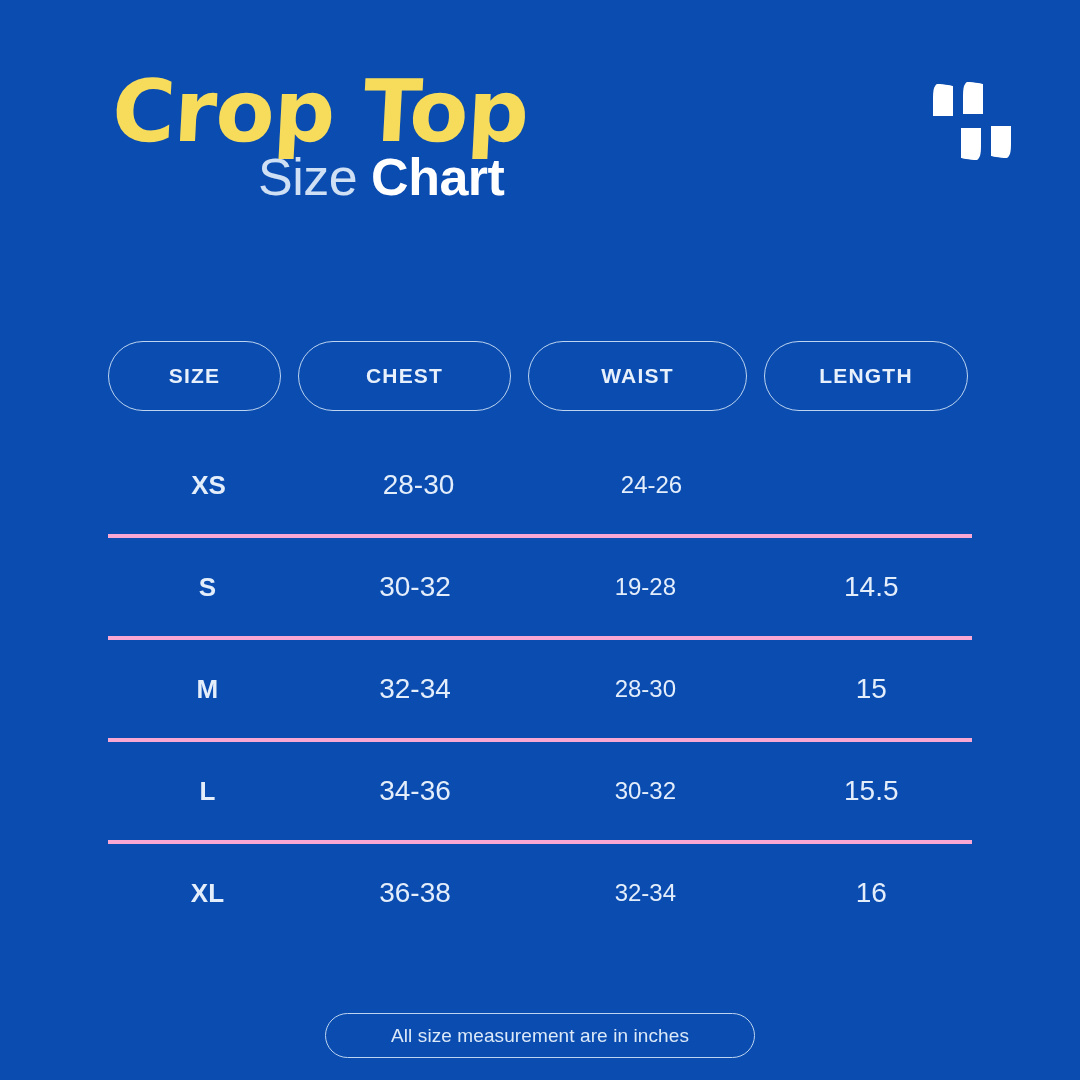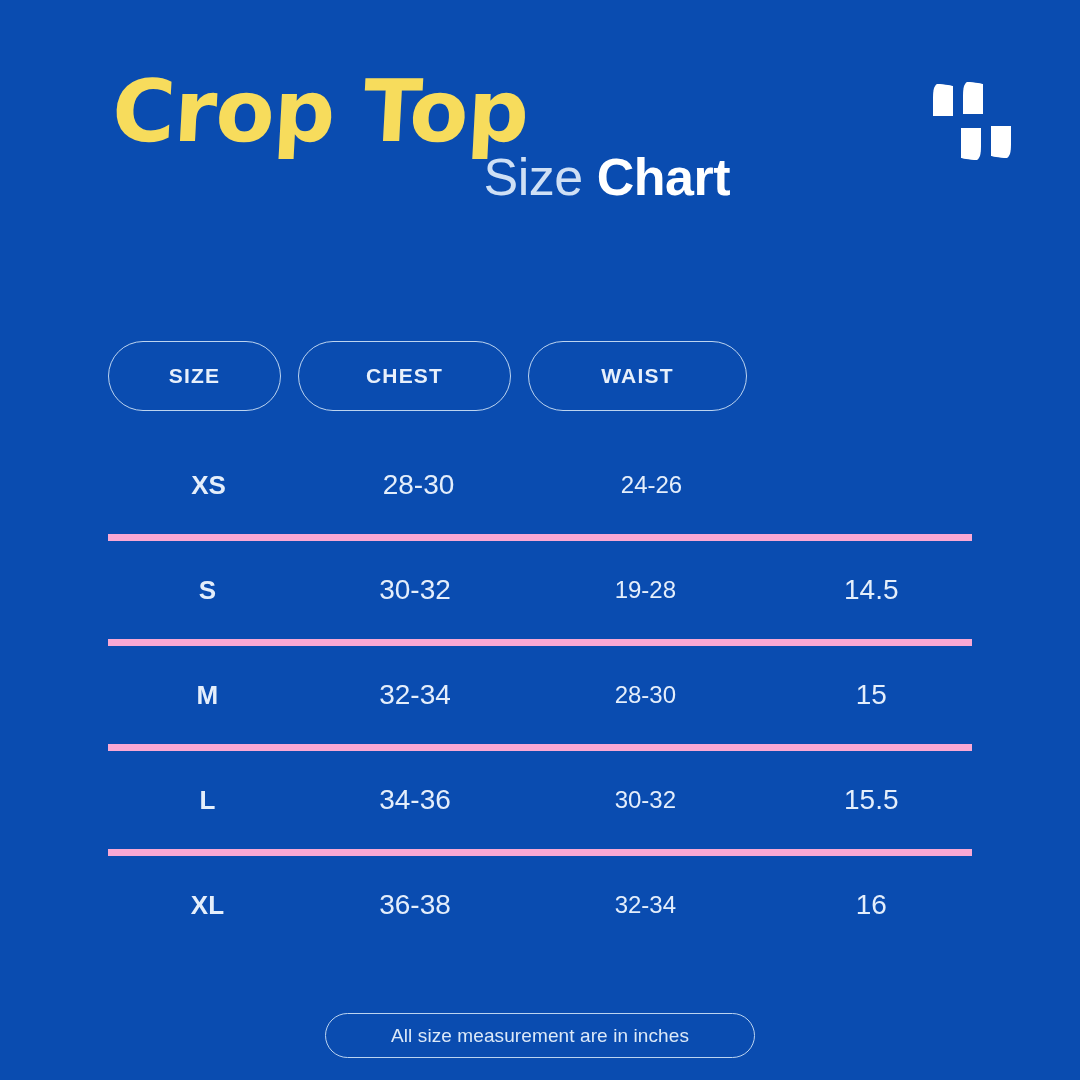--- a/index.html
+++ b/index.html
@@ -44,21 +44,20 @@
     transform-origin: left bottom;
   }
   .title-sub {
     margin: 0;
     padding: 0;
     margin-top: -4px;
     margin-left: 148px;
     font-size: 52px;
     line-height: 1.05;
     white-space: nowrap;
-    text-align: right;
   }
   .title-sub .sub-light {
     font-weight: 400;
     color: #cfe0f5;
     letter-spacing: -0.5px;
   }
   .title-sub .sub-bold {
     font-weight: bold;
     color: #ffffff;
     letter-spacing: -0.5px;
@@ -97,21 +96,21 @@
   .hp-2 { width: 219px; }
   .hp-3 { width: 204px; }
 
   .body-rows {
     margin-top: 25px;
   }
   .data-row {
     display: flex;
     align-items: center;
     height: 98px;
-    border-bottom: 7px solid #f9a8d4;
+    border-bottom: 4px solid #f9a8d4;
   }
   .data-row.last {
     border-bottom: none;
     justify-content: space-between;
   }
   .cell {
     text-align: center;
     color: #e4eefb;
   }
   .cell-size {
@@ -186,20 +185,23 @@
   <div class="header-row">
     <div class="header-pill hp-0">
       <span>SIZE</span>
     </div>
     <div class="header-pill hp-1">
       <span>CHEST</span>
     </div>
     <div class="header-pill hp-2">
       <span>WAIST</span>
     </div>
+    <div class="header-pill hp-3">
+      <span>LENGTH</span>
+    </div>
   </div>
 
   <div class="body-rows">
 
     <div class="data-row">
       <div class="cell cell-size">XS</div>
       <div class="cell cell-chest">28-30</div>
       <div class="cell cell-waist">24-26</div>
     </div>
 

